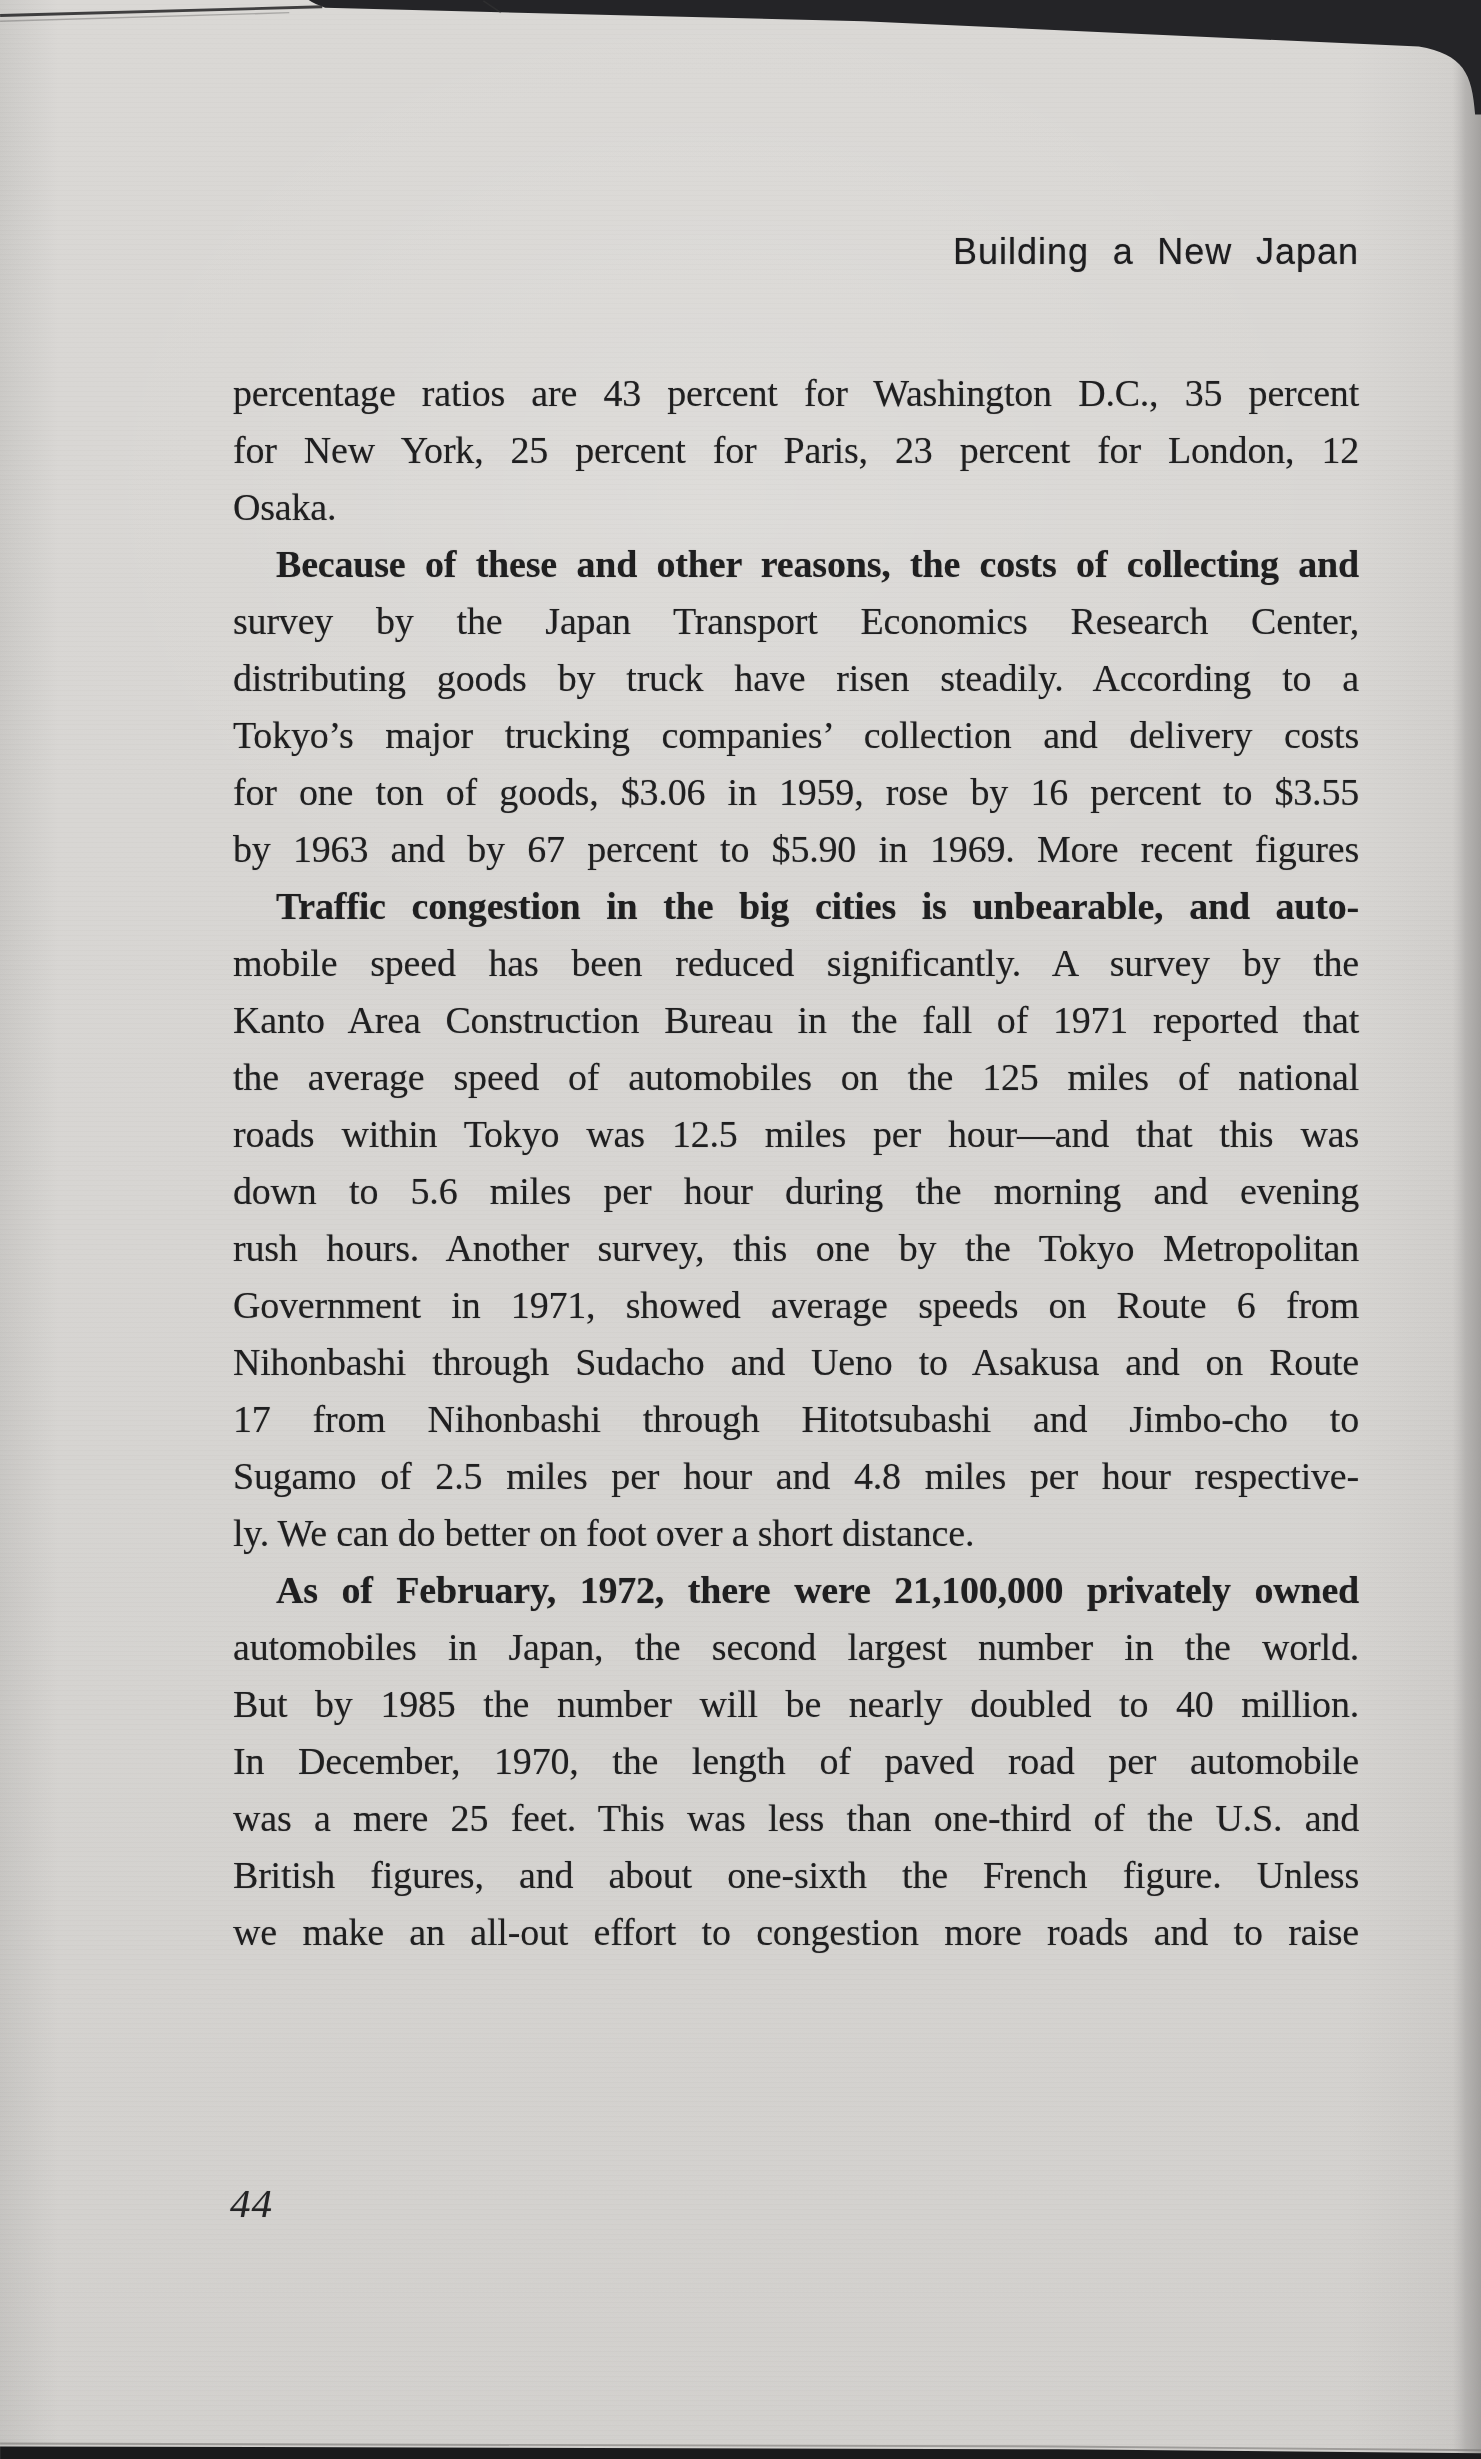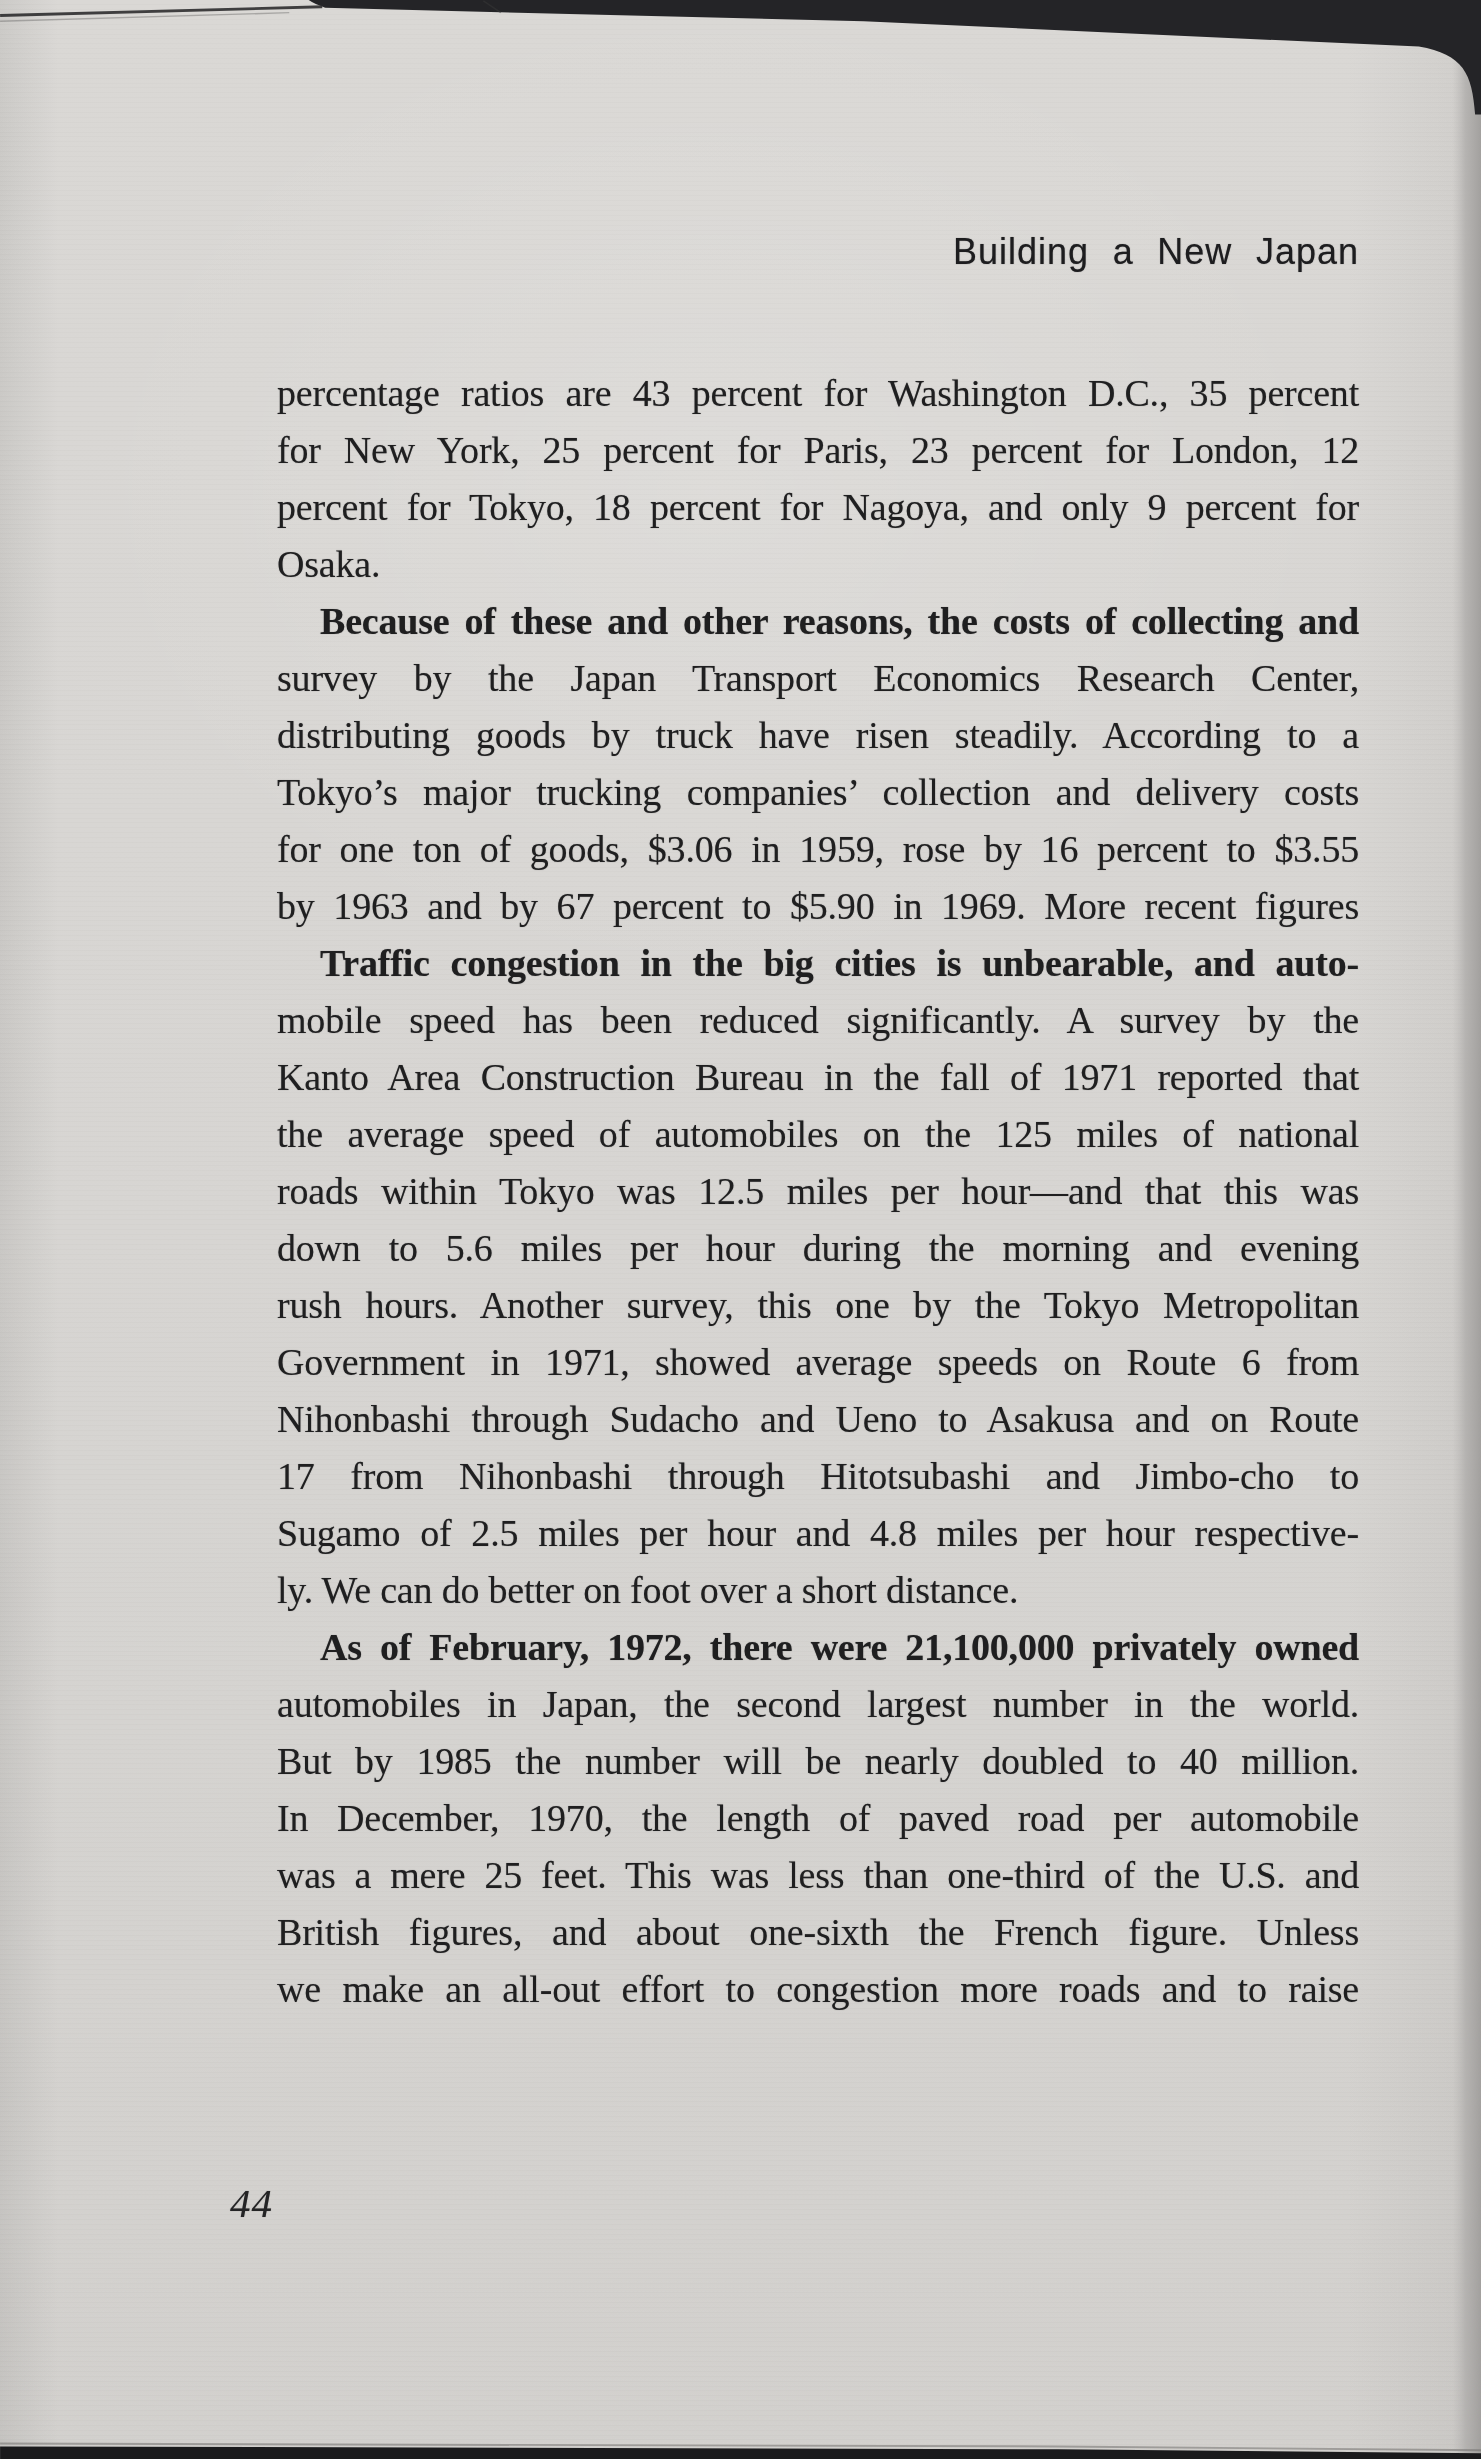--- a/index.html
+++ b/index.html
@@ -35,21 +35,20 @@
   .text-block {
     position: absolute; left: 233px; top: 365px; width: 1126px;
     font-size: 38px; line-height: 57px;
     color: #1f1f20; letter-spacing: -0.2px;
     text-shadow: 0 0 1px rgba(31,31,32,0.45);
   }
   .line {
     text-align: justify;
     text-align-last: justify;
     white-space: nowrap;
-    margin-left: 44px;
   }
   .line.indent { padding-left: 43px; font-weight: bold; }
   .line.end { text-align-last: left; }
 
   .page-number {
     position: absolute; left: 230px; top: 2179px;
     font-style: italic; font-size: 41px; color: #242425;
     letter-spacing: 1px;
     text-shadow: 0 0 1px rgba(36,36,37,0.4);
   }
@@ -78,21 +77,20 @@
 
   <path d="M0,2521 L1090,2524 L1527,2528 L1527,2535 L0,2535 Z" fill="#1a1a1c"></path>
   <path d="M0,2518 L1090,2521 L1527,2525" stroke="#6a6866" stroke-width="2" fill="none" opacity="0.5"></path>
 </svg>
 
 <div class="running-header">Building a New Japan</div>
 
 <div class="text-block" id="text-block">
     <div class="line">percentage ratios are 43 percent for Washington D.C., 35 percent</div>
     <div class="line">for New York, 25 percent for Paris, 23 percent for London, 12</div>
-    <div class="line">percent for Tokyo, 18 percent for Nagoya, and only 9 percent for</div>
     <div class="line end">Osaka.</div>
     <div class="line indent">Because of these and other reasons, the costs of collecting and</div>
     <div class="line">survey by the Japan Transport Economics Research Center,</div>
     <div class="line">distributing goods by truck have risen steadily. According to a</div>
     <div class="line">Tokyo’s major trucking companies’ collection and delivery costs</div>
     <div class="line">for one ton of goods, $3.06 in 1959, rose by 16 percent to $3.55</div>
     <div class="line">by 1963 and by 67 percent to $5.90 in 1969. More recent figures</div>
     <div class="line indent">Traffic congestion in the big cities is unbearable, and auto-</div>
     <div class="line">mobile speed has been reduced significantly. A survey by the</div>
     <div class="line">Kanto Area Construction Bureau in the fall of 1971 reported that</div>

